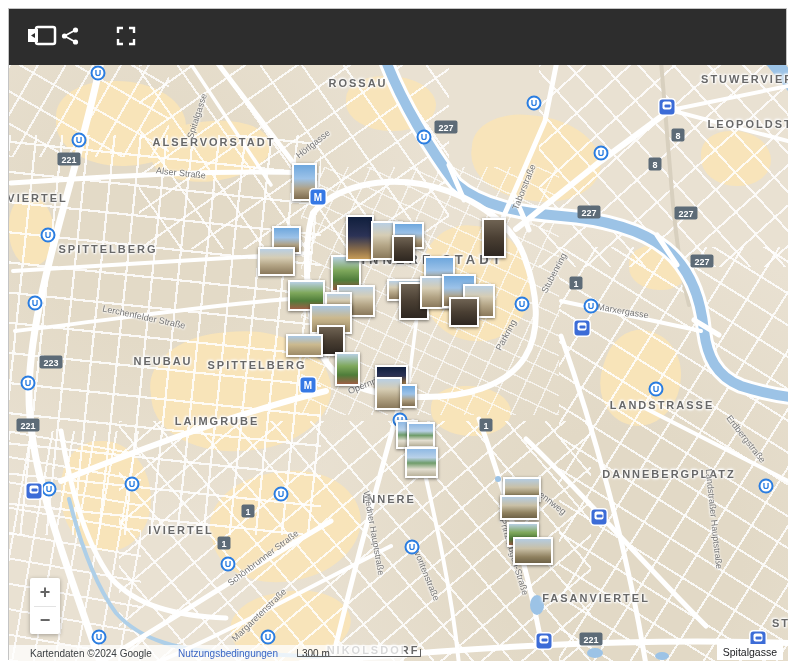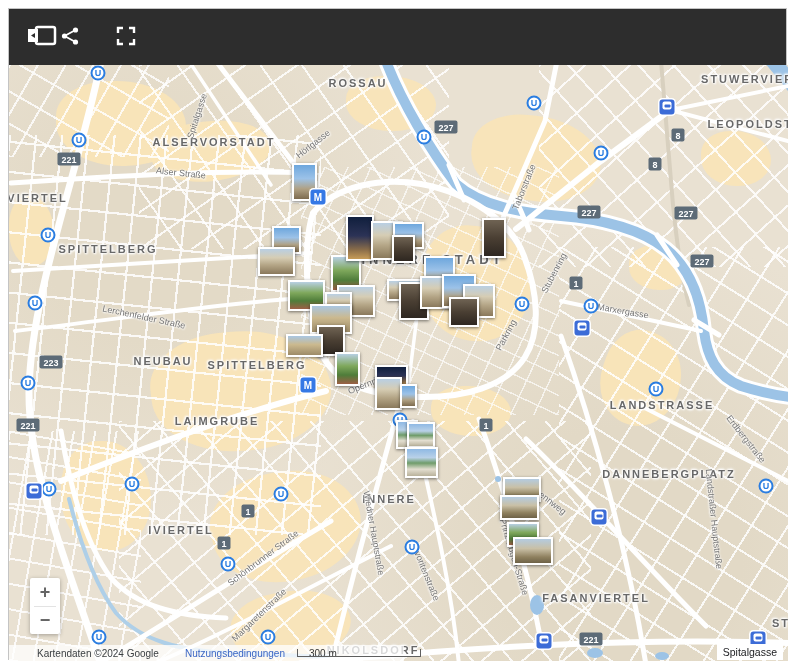--- a/index.html
+++ b/index.html
@@ -89,21 +89,21 @@
     box-shadow:0 1px 4px rgba(0,0,0,.3);z-index:70;display:flex;flex-direction:column;}
   .zbtn{flex:1;border:none;background:none;color:#666;font-size:18px;font-weight:bold;cursor:pointer;
     line-height:26px;padding:0;}
   .zdiv{height:1px;background:#e3e3e3;margin:0 4px;}
   .watermark{position:absolute;left:337px;top:540px;z-index:60;display:flex;align-items:baseline;
     text-shadow:0 0 2px #fff,0 0 3px #fff;}
   .wm-g{font-size:20px;font-weight:bold;letter-spacing:-.5px;}
   .wm-mm{font-size:18px;color:#5f6368;margin-left:6px;}
   .attrib{position:absolute;left:0;bottom:0;width:395px;height:16px;background:rgba(255,255,255,.75);
     z-index:60;display:flex;align-items:center;font-size:10px;color:#3c4043;white-space:nowrap;}
-  .attrib .a1{margin-left:28px;}
+  .attrib .a1{margin-left:21px;}
   .attrib .a2{margin-left:26px;color:#3b66c4;cursor:pointer;text-decoration:none;}
   .attrib .a3{margin-left:24px;color:#333;}
   .scalebar{position:absolute;left:288px;bottom:4px;width:122px;height:7px;border:1px solid #5f5f5f;
     border-top:none;z-index:61;}
   .shortcuts{position:absolute;right:5px;bottom:1px;background:#fff;color:#202124;font-size:10.5px;
     padding:2px 6px;z-index:62;cursor:pointer;}
 </style>
 </head>
 <body>
 

